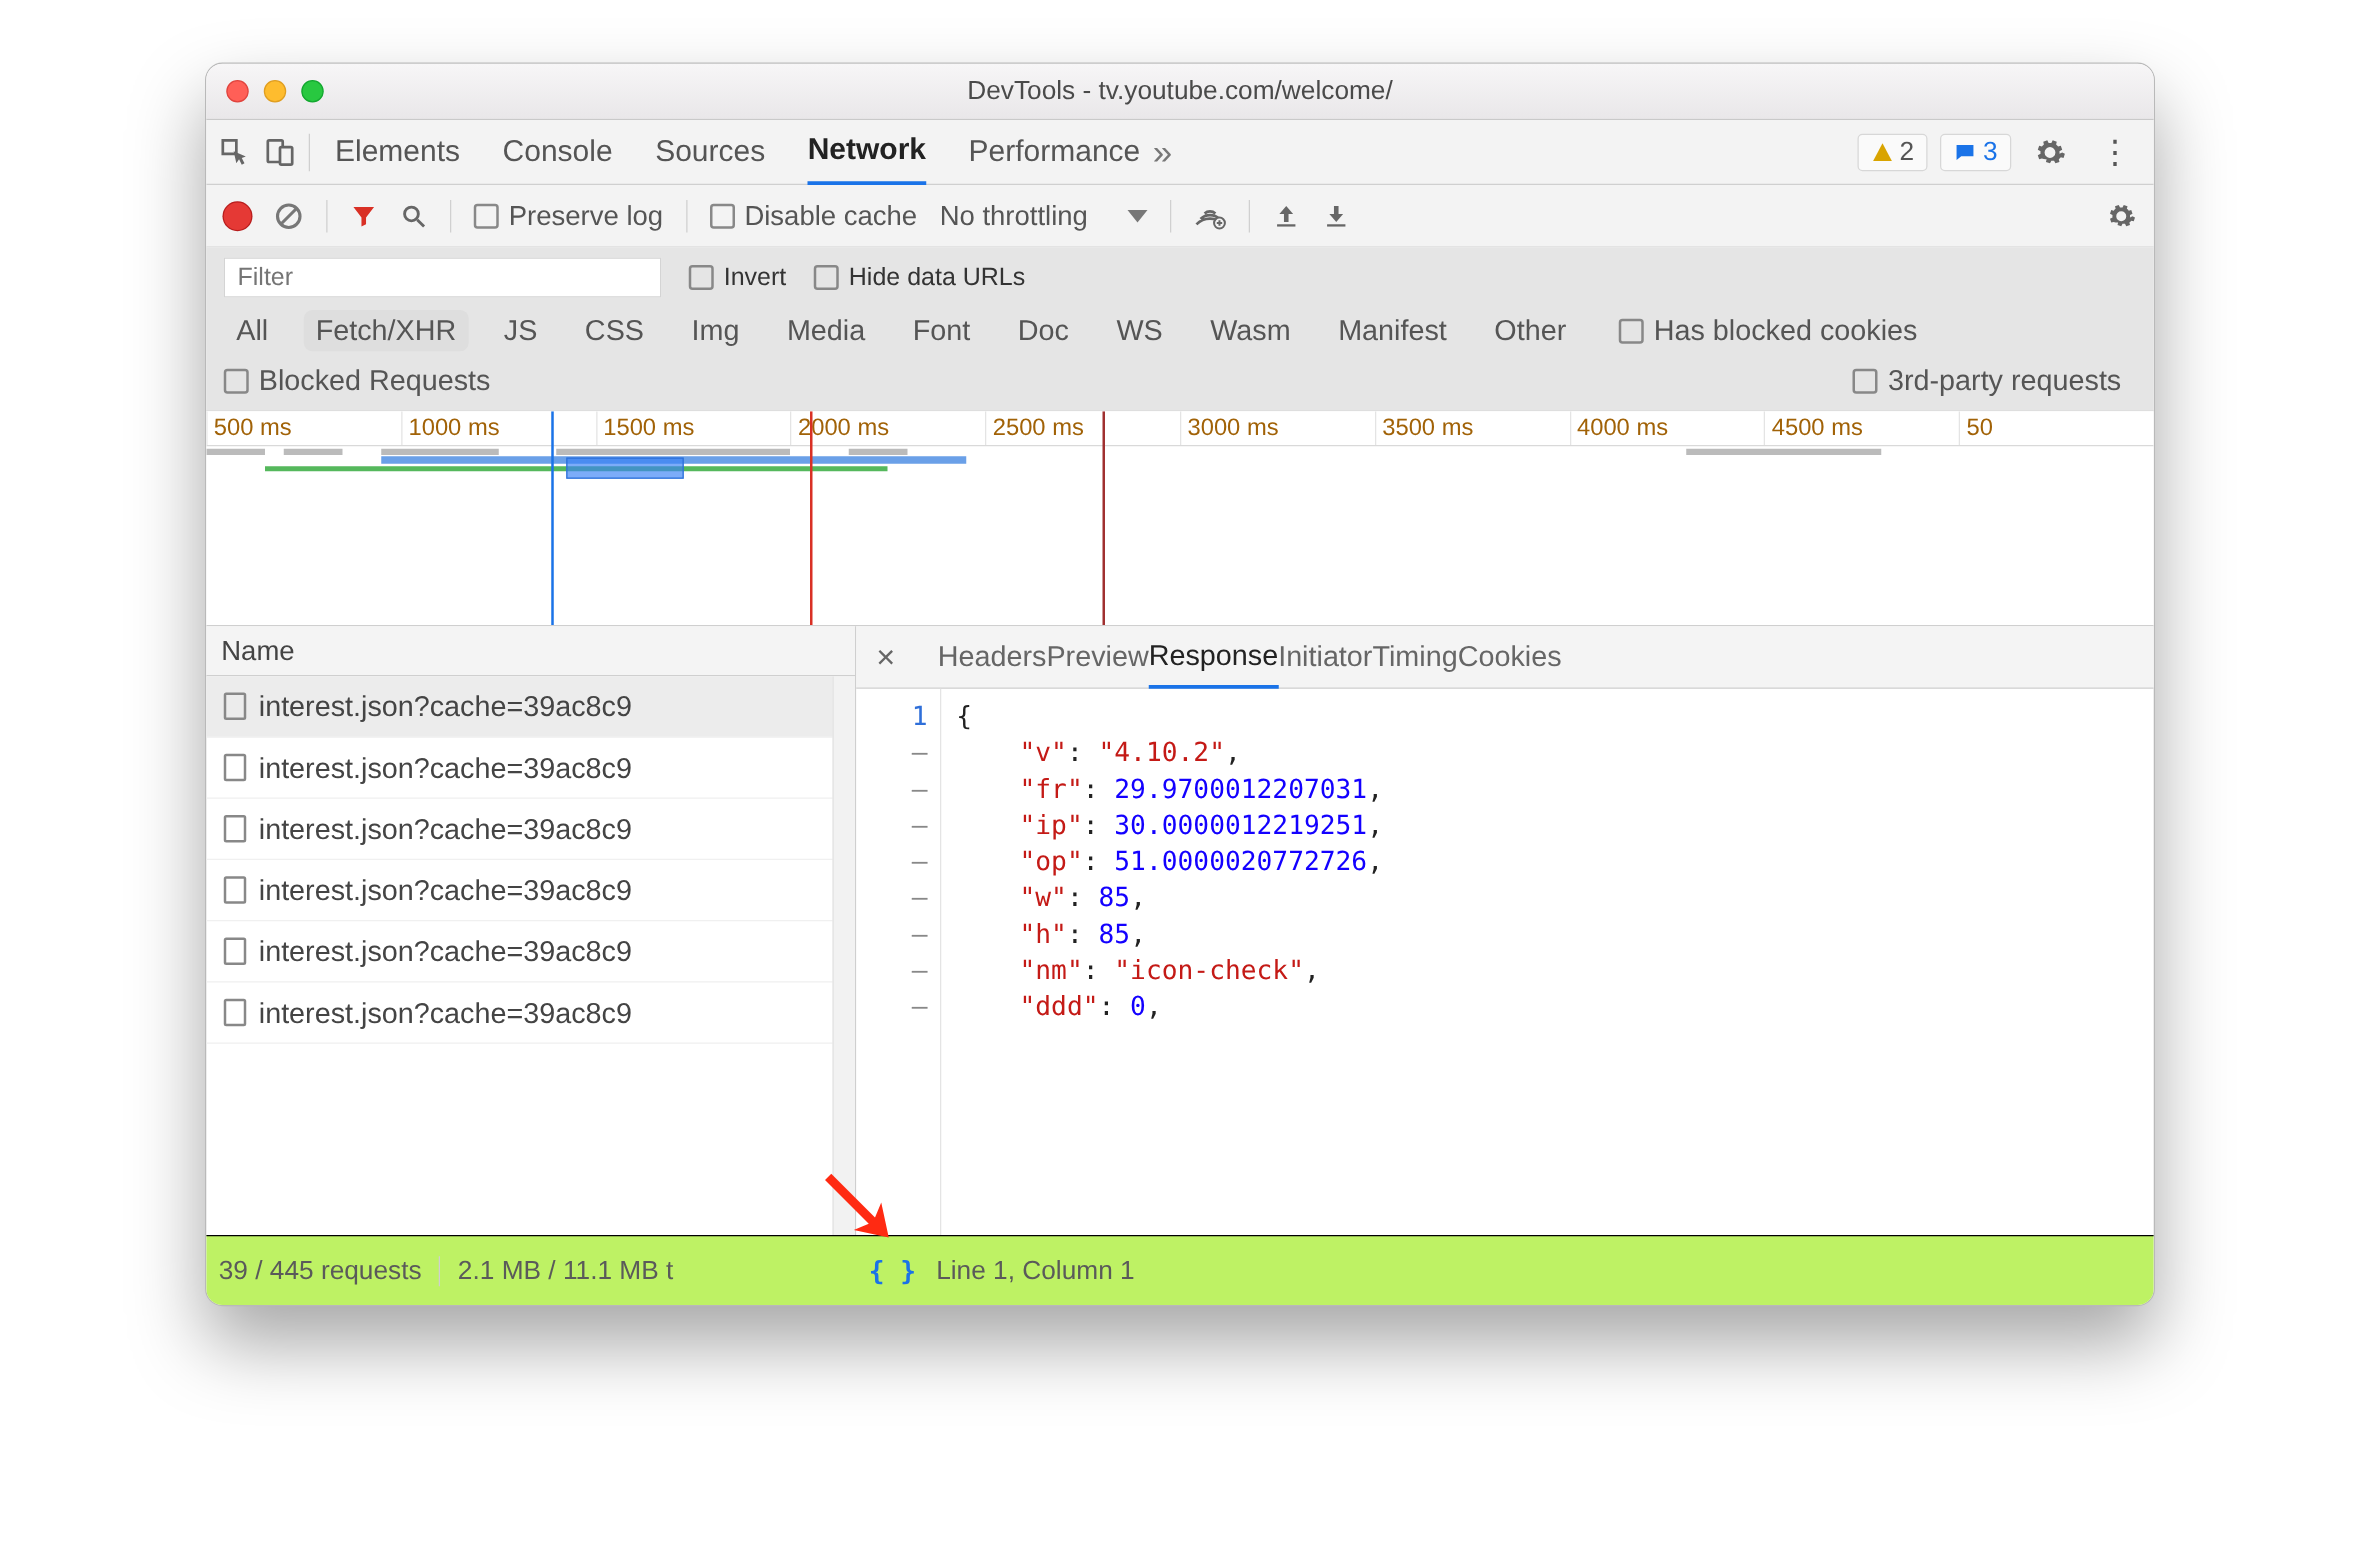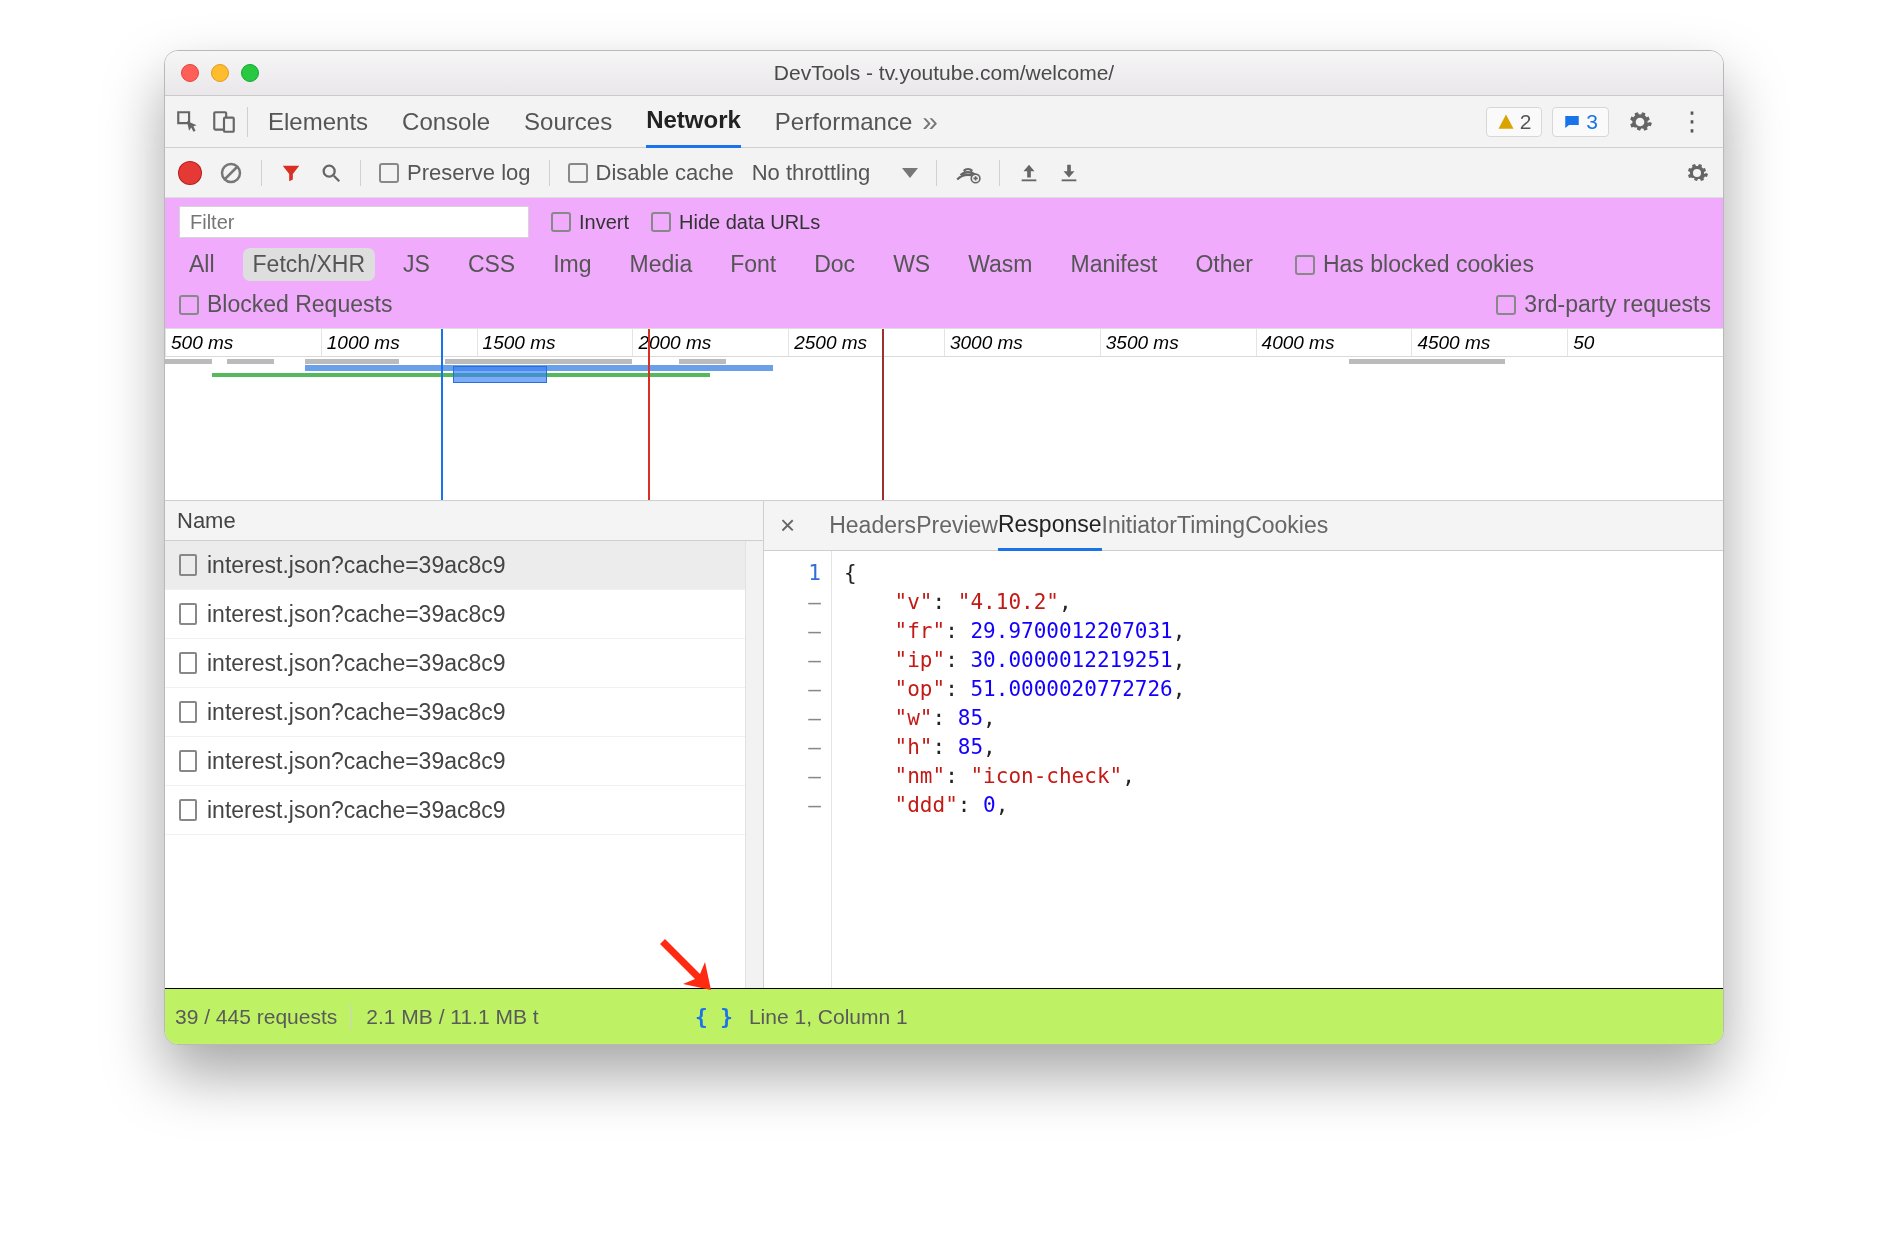--- a/index.html
+++ b/index.html
@@ -79,40 +79,40 @@
     color:#555;
     font-size:22px;
   }
   .record-dot { width:22px; height:22px; border-radius:50%; background:#e53935; box-shadow: 0 0 0 1px #b71c1c;}
   .net-toolbar .sep { width:1px; height:26px; background:#d0d0d0;}
   .chk { display:flex; align-items:center; gap:8px;}
   .chk .box { width:20px; height:20px; border:2px solid #888; border-radius:3px;}
   .throttling { display:flex; align-items:center; gap:6px;}
   .tri { width:0; height:0; border-left:8px solid transparent; border-right:8px solid transparent; border-top:10px solid #777;}
   
-  .filter-area { background:#f0abfc; border-bottom:1px solid #dedede; padding:8px 12px 10px 14px; }
+  .filter-area { background:#e5e5e5; border-bottom:1px solid #dedede; padding:8px 26px 10px 14px; }
   .filter-row1 { display:flex; align-items:center; gap:22px; margin-bottom:10px;}
   .filter-input { width:350px; height:32px; border:1px solid #d4d4d4; background:#fff; padding:2px 10px; font-size:20px; color:#555;}
   .type-row { display:flex; align-items:center; gap:18px; flex-wrap:wrap; font-size:23px; color:#555;}
   .type-item { cursor:pointer; padding:3px 10px; border-radius:7px;}
   .type-item.active { background:#dedede; }
   .blocked-row { display:flex; align-items:center; gap:22px; margin-top:10px; font-size:23px; color:#555;justify-content:space-between;}
   
   .timeline { height:172px; border-bottom:1px solid #cfcfcf; background:#fff; position:relative; overflow:hidden;}
-  .ruler { height:28px; border-bottom:1px solid #d9d9d9; display:flex; color:#000000; font-size:19px;font-style:italic;}
+  .ruler { height:28px; border-bottom:1px solid #d9d9d9; display:flex; color:#a16207; font-size:19px;}
   .ruler-tick { flex:1; border-left:1px solid #e4e4e4; padding-left:5px; line-height:28px;}
   .bars { position:relative; height:18px; margin-top:2px;}
   .bars .seg { position:absolute; height:5px; top:0; background:#bbb;}
   .bars .seg.blue { background:#6aa0e8; top:6px; height:6px;}
   .bars .seg.green { position:absolute; top:14px; height:4px; background:#55b85c;}
   .sel { position:absolute; top:7px; height:17px; background:#3b82f6aa; border:1px solid #2b6fd8;}
   .vline { position:absolute; top:0; bottom:0; width:2px;}
   
   .split { flex:1; display:flex; min-height:0;}
-  .left { width:599px; border-right:1px solid #cfcfcf; display:flex; flex-direction:column; min-height:0;}
+  .left { width:520px; border-right:1px solid #cfcfcf; display:flex; flex-direction:column; min-height:0;}
   .col-header { height:40px; background:#f4f4f4; border-bottom:1px solid #cfcfcf; display:flex; align-items:center; padding-left:12px; color:#444; font-size:22px;}
   .req-list { flex:1; overflow:auto; position:relative;}
   .req-row { height:49px; display:flex; align-items:center; gap:10px; padding:0 14px; color:#444; font-size:23px; border-bottom:1px solid #f0f0f0; white-space:nowrap; overflow:hidden;}
   .req-row .file-icon { width:18px; height:22px; border:2px solid #888; border-radius:2px; position:relative; flex:0 0 auto;}
   .req-row.selected { background:#ececec;}
   .req-scroll { position:absolute; right:0; top:0; bottom:0; width:18px; background:#f2f2f2; border-left:1px solid #e2e2e2;}
   .right { flex:1; display:flex; flex-direction:column; min-height:0;}
   .detail-tabs { height:50px; background:#f4f4f4; border-bottom:1px solid #cfcfcf; display:flex; align-items:center; gap:30px; padding:0 16px; color:#666; font-size:23px;}
   .detail-tabs .dtab { cursor:pointer; height:50px; display:flex; align-items:center;}
   .detail-tabs .dtab.active { color:#222; border-bottom:3px solid #1a73e8;}

